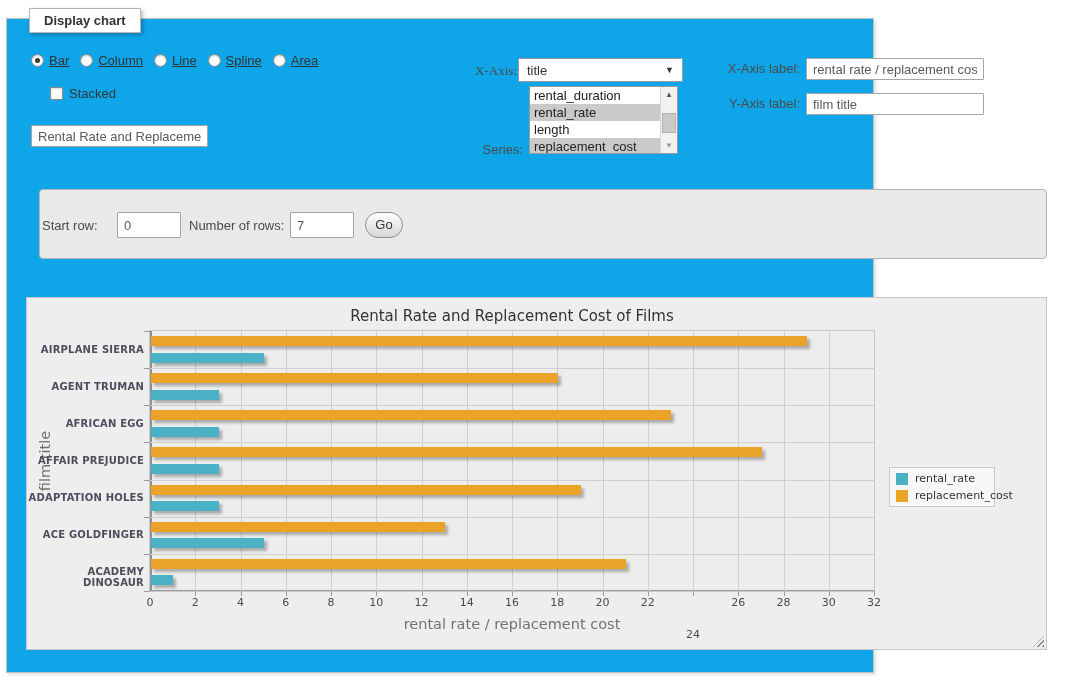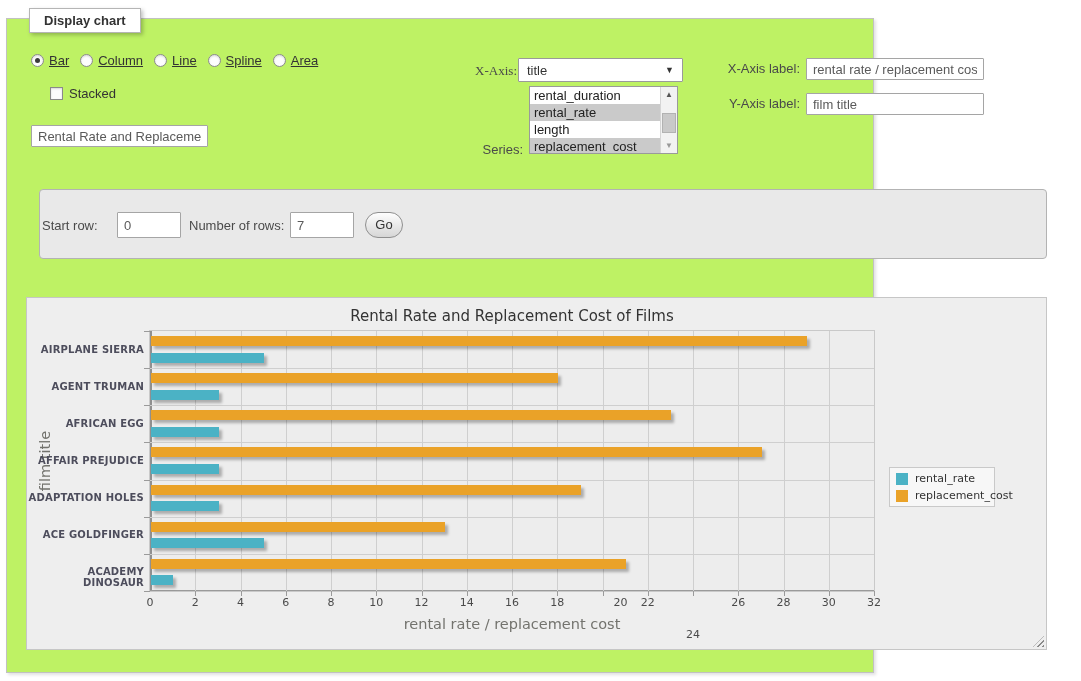--- a/index.html
+++ b/index.html
@@ -1,18 +1,18 @@
 <!DOCTYPE html>
 <html><head>
 <meta charset="utf-8">
 <style>
   * { margin:0; padding:0; box-sizing:border-box; }
   html,body { width:1081px; height:681px; background:#fff; font-family:"Liberation Sans","DejaVu Sans",sans-serif; }
   .fieldset { position:absolute; left:6px; top:18px; width:868px; height:655px;
-              background:#bef264; border:1px solid #c1c1c1; box-shadow:2px 2px 3px rgba(0,0,0,0.12); }
+              background:#0ea5e9; border:1px solid #c1c1c1; box-shadow:2px 2px 3px rgba(0,0,0,0.12); }
   .legend-box { position:absolute; left:22px; top:-11px; background:#fff; border:1px solid #b5b5b5;
                 padding:4px 14px; font-size:13px; font-weight:bold; color:#333;
                 box-shadow:2px 2px 4px rgba(0,0,0,0.25); }
   
   .ct-group { position:absolute; left:24px; top:34px; display:flex; align-items:center; gap:11px; }
   .radio-item { display:inline-flex; align-items:center; gap:5px; }
   .radio { width:13px; height:13px; border-radius:50%; border:1px solid #8a8a8a; background:#fdfdfd;
            position:relative; box-shadow:inset 0 1px 2px rgba(0,0,0,0.15); }
   .radio.checked::after { content:""; position:absolute; left:3px; top:3px; width:5px; height:5px;
            border-radius:50%; background:#3b3b3b; }
@@ -217,21 +217,21 @@
       <div class="xtick-label" style="left: 334.3px;">10</div>
       <div class="xtick" style="left: 349.3px;"></div>
       <div class="xtick-label" style="left: 379.5px;">12</div>
       <div class="xtick" style="left: 394.5px;"></div>
       <div class="xtick-label" style="left: 424.8px;">14</div>
       <div class="xtick" style="left: 439.8px;"></div>
       <div class="xtick-label" style="left: 470px;">16</div>
       <div class="xtick" style="left: 485px;"></div>
       <div class="xtick-label" style="left: 515.3px;">18</div>
       <div class="xtick" style="left: 530.3px;"></div>
-      <div class="xtick-label" style="left: 560.5px; margin-left: 18px;">20</div>
+      <div class="xtick-label" style="left: 560.5px;">20</div>
       <div class="xtick" style="left: 575.5px;"></div>
       <div class="xtick-label" style="left: 605.8px;">22</div>
       <div class="xtick" style="left: 620.8px;"></div>
       <div class="xtick-label" style="left: 651px; margin-top: 32px;">24</div>
       <div class="xtick" style="left: 666px;"></div>
       <div class="xtick-label" style="left: 696.3px;">26</div>
       <div class="xtick" style="left: 711.3px;"></div>
       <div class="xtick-label" style="left: 741.5px;">28</div>
       <div class="xtick" style="left: 756.5px;"></div>
       <div class="xtick-label" style="left: 786.8px;">30</div>

